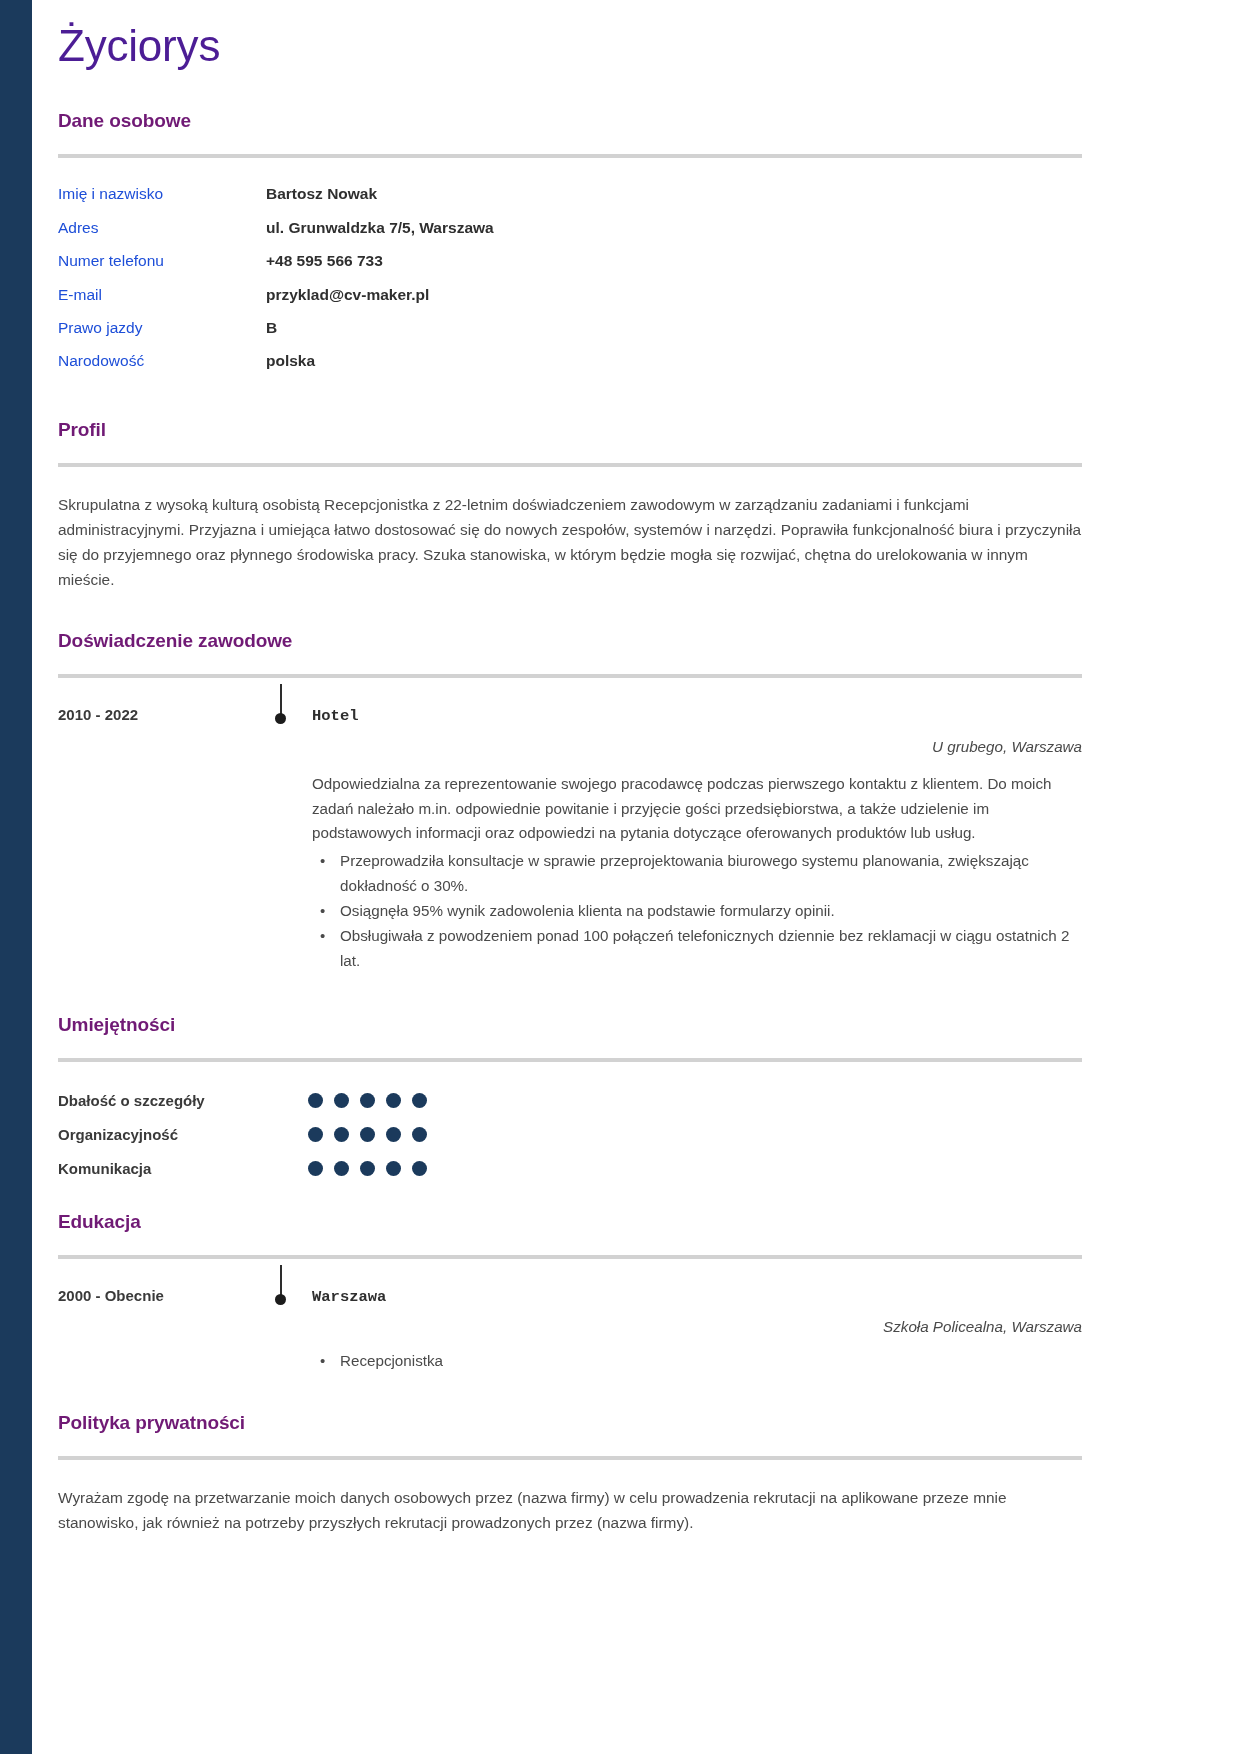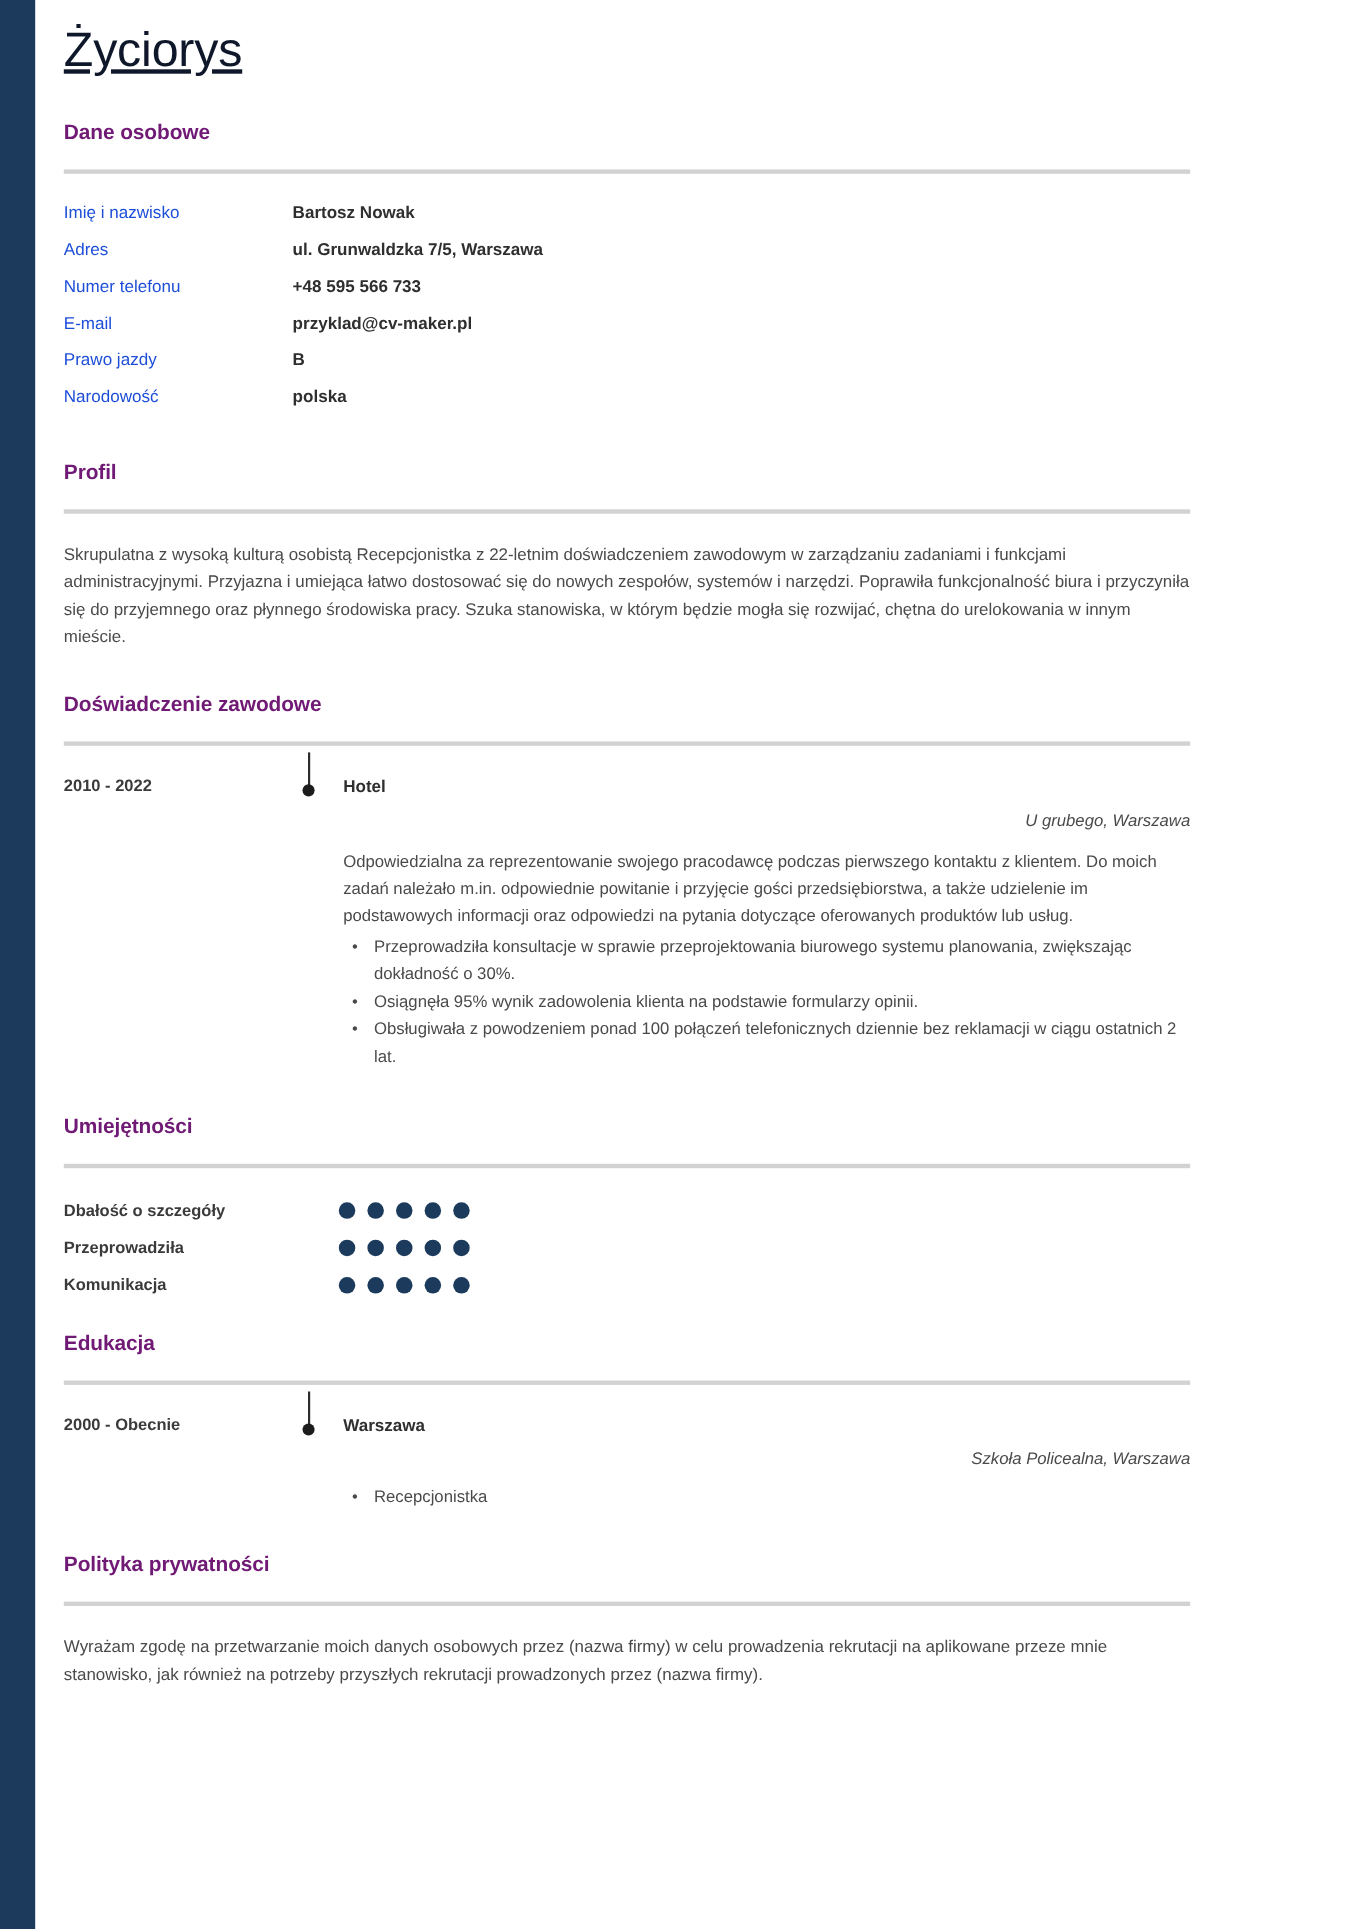--- a/index.html
+++ b/index.html
@@ -33,25 +33,24 @@
     position: absolute;
     left: 58px;
     top: 0;
     width: 1024px;
   }
 
   
   .doc-title {
     font-size: 44px;
     font-weight: 400;
-    color: #0f172a;
+    color: #4c1d95;
     letter-spacing: -0.2px;
     margin: 22px 0 0 0;
     line-height: 1.1;
-    text-decoration: underline;
   }
 
   
   .section {
     margin-top: 40px;
   }
   .section-title {
     font-size: 19px;
     font-weight: 700;
     color: #701a75;
@@ -138,20 +137,21 @@
   .entry-body {
     flex: 1 1 auto;
     padding-top: 22px;
   }
   .entry-title {
     font-size: 15.5px;
     font-weight: 700;
     color: #2f2f2f;
     margin: 0;
     line-height: 1.3;
+    font-family: Liberation Mono, monospace;
   }
   .entry-sub {
     font-size: 15.2px;
     font-style: italic;
     color: #4a4a4a;
     margin: 10px 0 0 0;
     line-height: 1.3;
     text-align: right;
   }
   .entry-desc {
@@ -292,21 +292,21 @@
           <div class="skill-name">Dbałość o szczegóły</div>
           <div class="skill-dots">
             <span class="dot" style="background: rgb(27, 58, 92);"></span>
             <span class="dot" style="background: rgb(27, 58, 92);"></span>
             <span class="dot" style="background: rgb(27, 58, 92);"></span>
             <span class="dot" style="background: rgb(27, 58, 92);"></span>
             <span class="dot" style="background: rgb(27, 58, 92);"></span>
           </div>
         </div>
         <div class="skill-row">
-          <div class="skill-name">Przeprowadziła</div>
+          <div class="skill-name">Organizacyjność</div>
           <div class="skill-dots">
             <span class="dot" style="background: rgb(27, 58, 92);"></span>
             <span class="dot" style="background: rgb(27, 58, 92);"></span>
             <span class="dot" style="background: rgb(27, 58, 92);"></span>
             <span class="dot" style="background: rgb(27, 58, 92);"></span>
             <span class="dot" style="background: rgb(27, 58, 92);"></span>
           </div>
         </div>
         <div class="skill-row">
           <div class="skill-name">Komunikacja</div>

